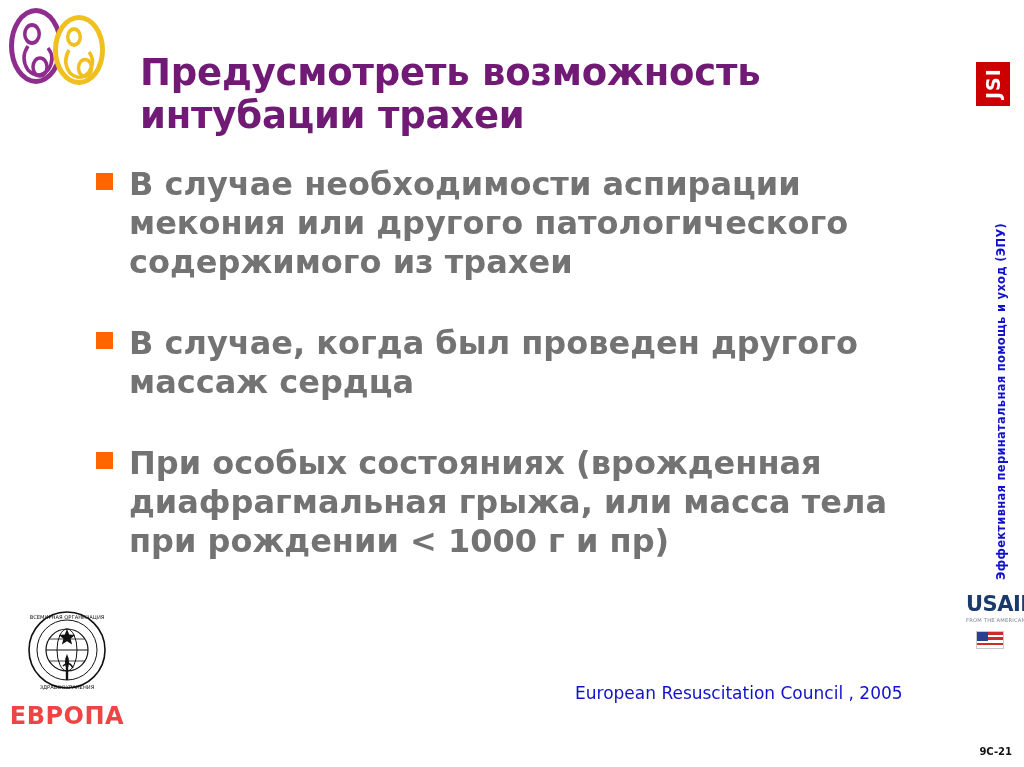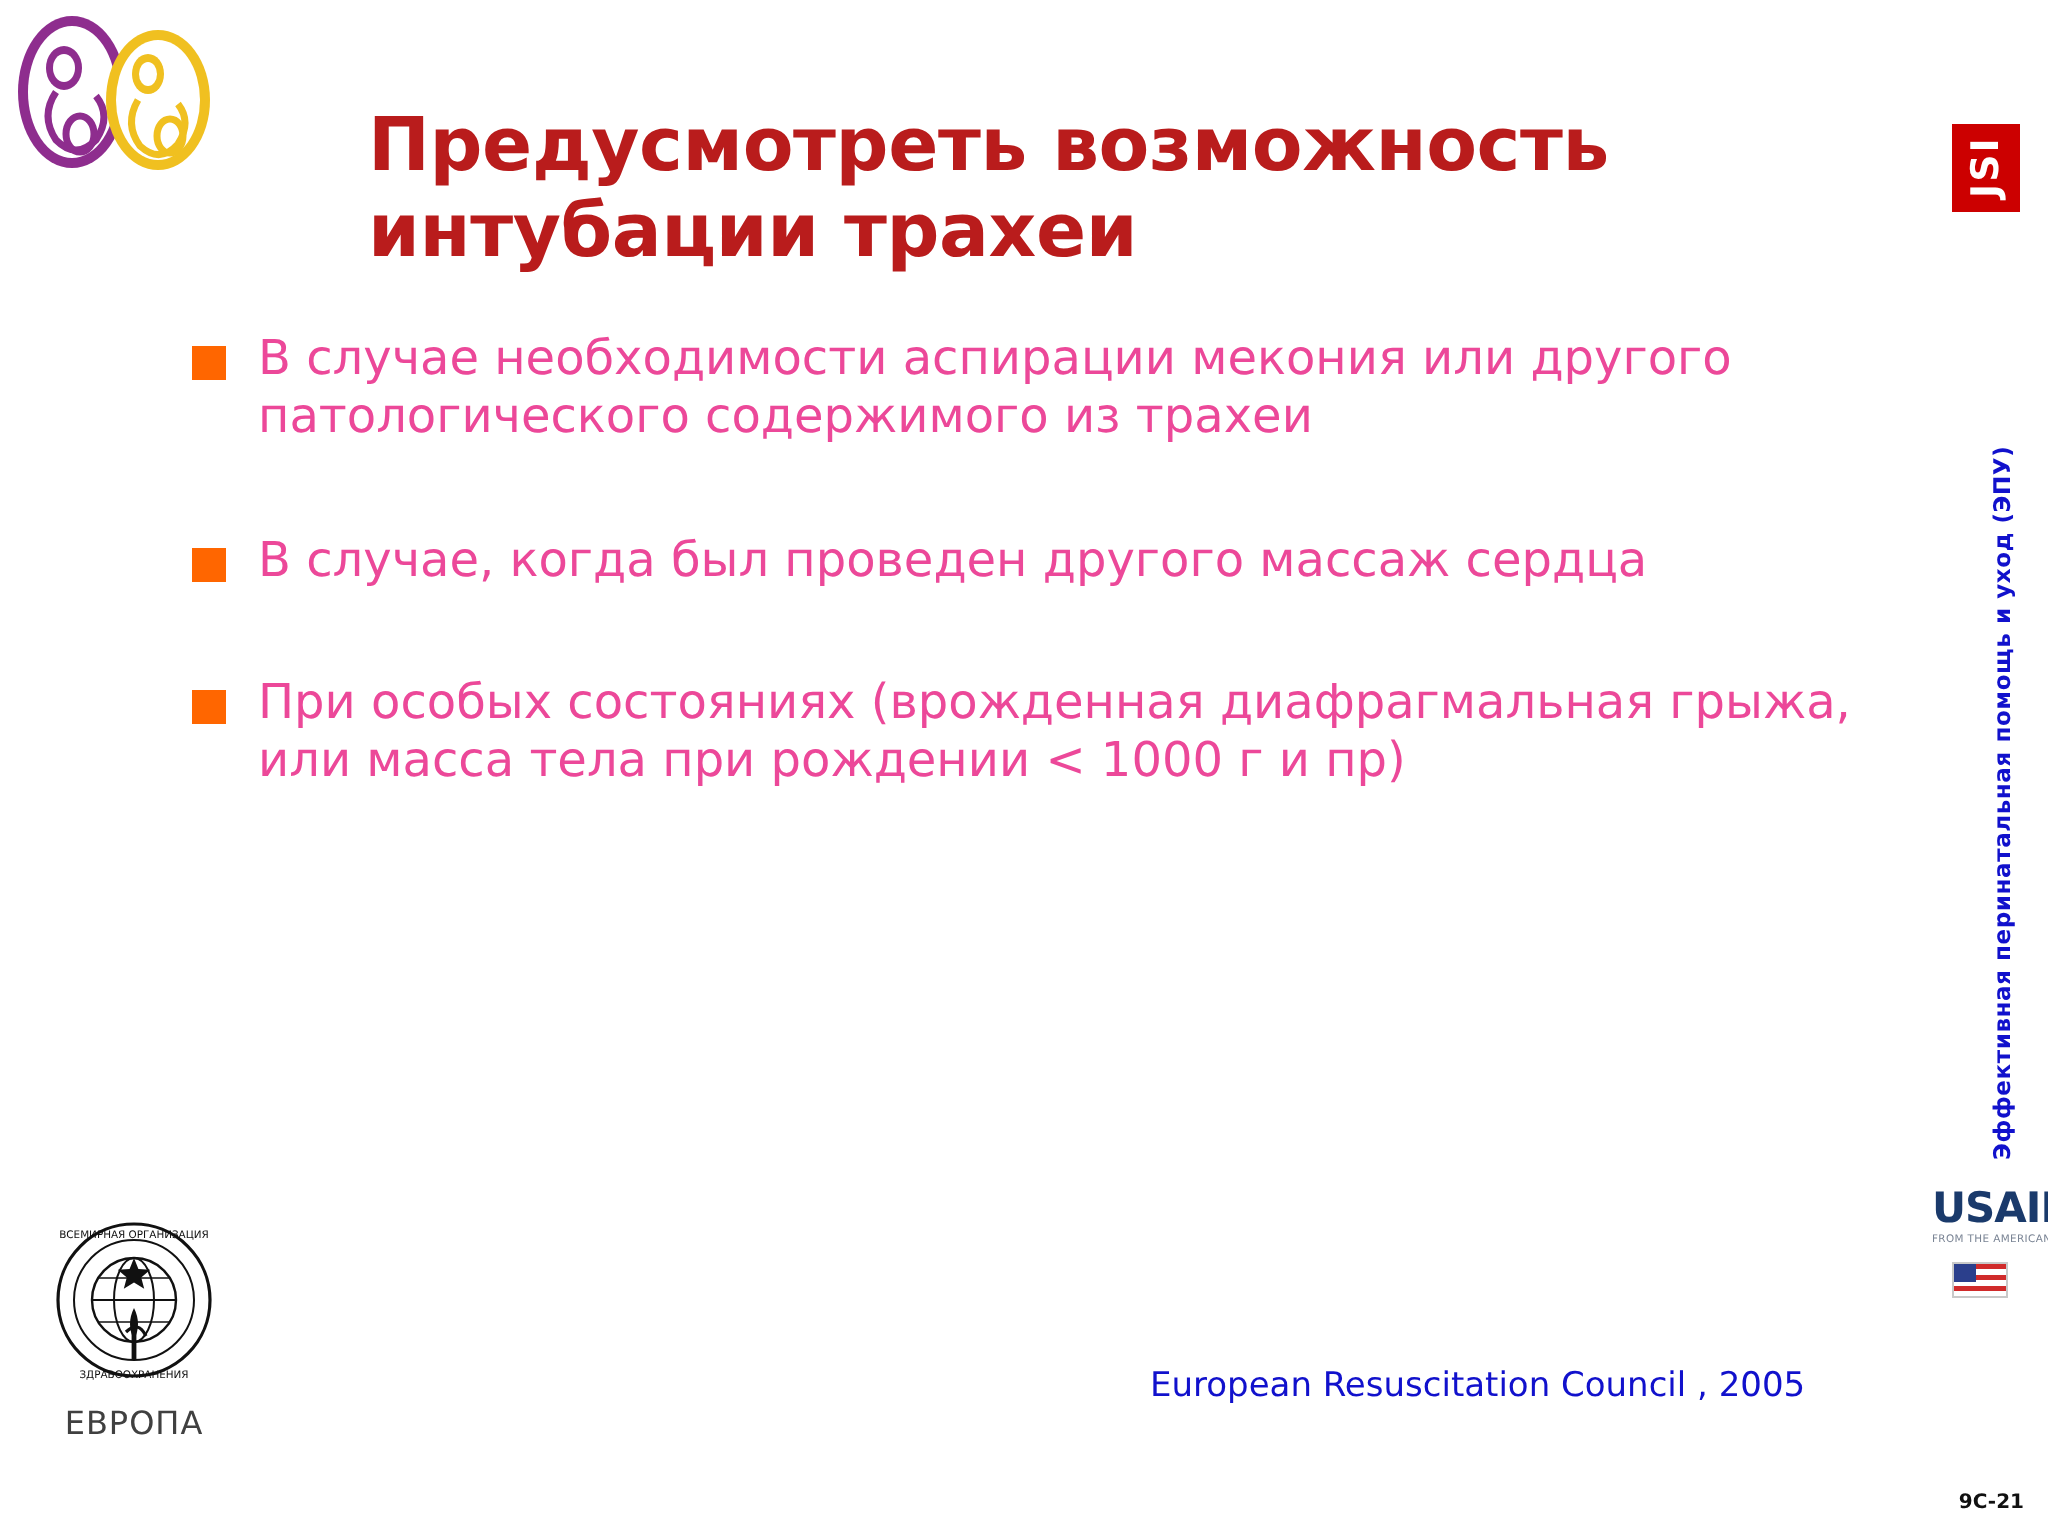--- a/index.html
+++ b/index.html
@@ -29,26 +29,25 @@
     width: 108px;
     height: 98px;
   }
 
   
   .title {
     position: absolute;
     left: 140px;
     top: 26px;
     width: 820px;
-    color: #b91c1c;
+    color: #701a75;
     font-size: 37px;
     font-weight: bold;
     line-height: 1.18;
     letter-spacing: -0.2px;
-    margin-left: 44px;
   }
 
   
   .bullets {
     position: absolute;
     left: 96px;
     top: 165px;
     width: 860px;
   }
   .bullet {
@@ -59,23 +58,23 @@
   .bullet:last-child { margin-bottom: 0; }
   .bullet-marker {
     flex: 0 0 auto;
     width: 17px;
     height: 17px;
     background: #ff6600;
     margin-top: 8px;
     margin-right: 16px;
   }
   .bullet-text {
-    color: #ec4899;
-    font-size: 24px;
-    font-weight: normal;
+    color: #737373;
+    font-size: 32px;
+    font-weight: bold;
     line-height: 1.22;
     max-width: 810px;
   }
 
   
   .source {
     position: absolute;
     left: 575px;
     top: 683px;
     color: #1111cc;
@@ -163,23 +162,23 @@
 
   
   .who {
     position: absolute;
     left: 8px;
     top: 610px;
     width: 118px;
     text-align: center;
   }
   .who-label {
-    color: #404040;
-    font-size: 16px;
-    font-weight: normal;
+    color: #ef4444;
+    font-size: 24px;
+    font-weight: bold;
     letter-spacing: 0.5px;
     margin-top: 2px;
   }
 
   
   .slide-number {
     position: absolute;
     right: 12px;
     bottom: 10px;
     color: #111111;

